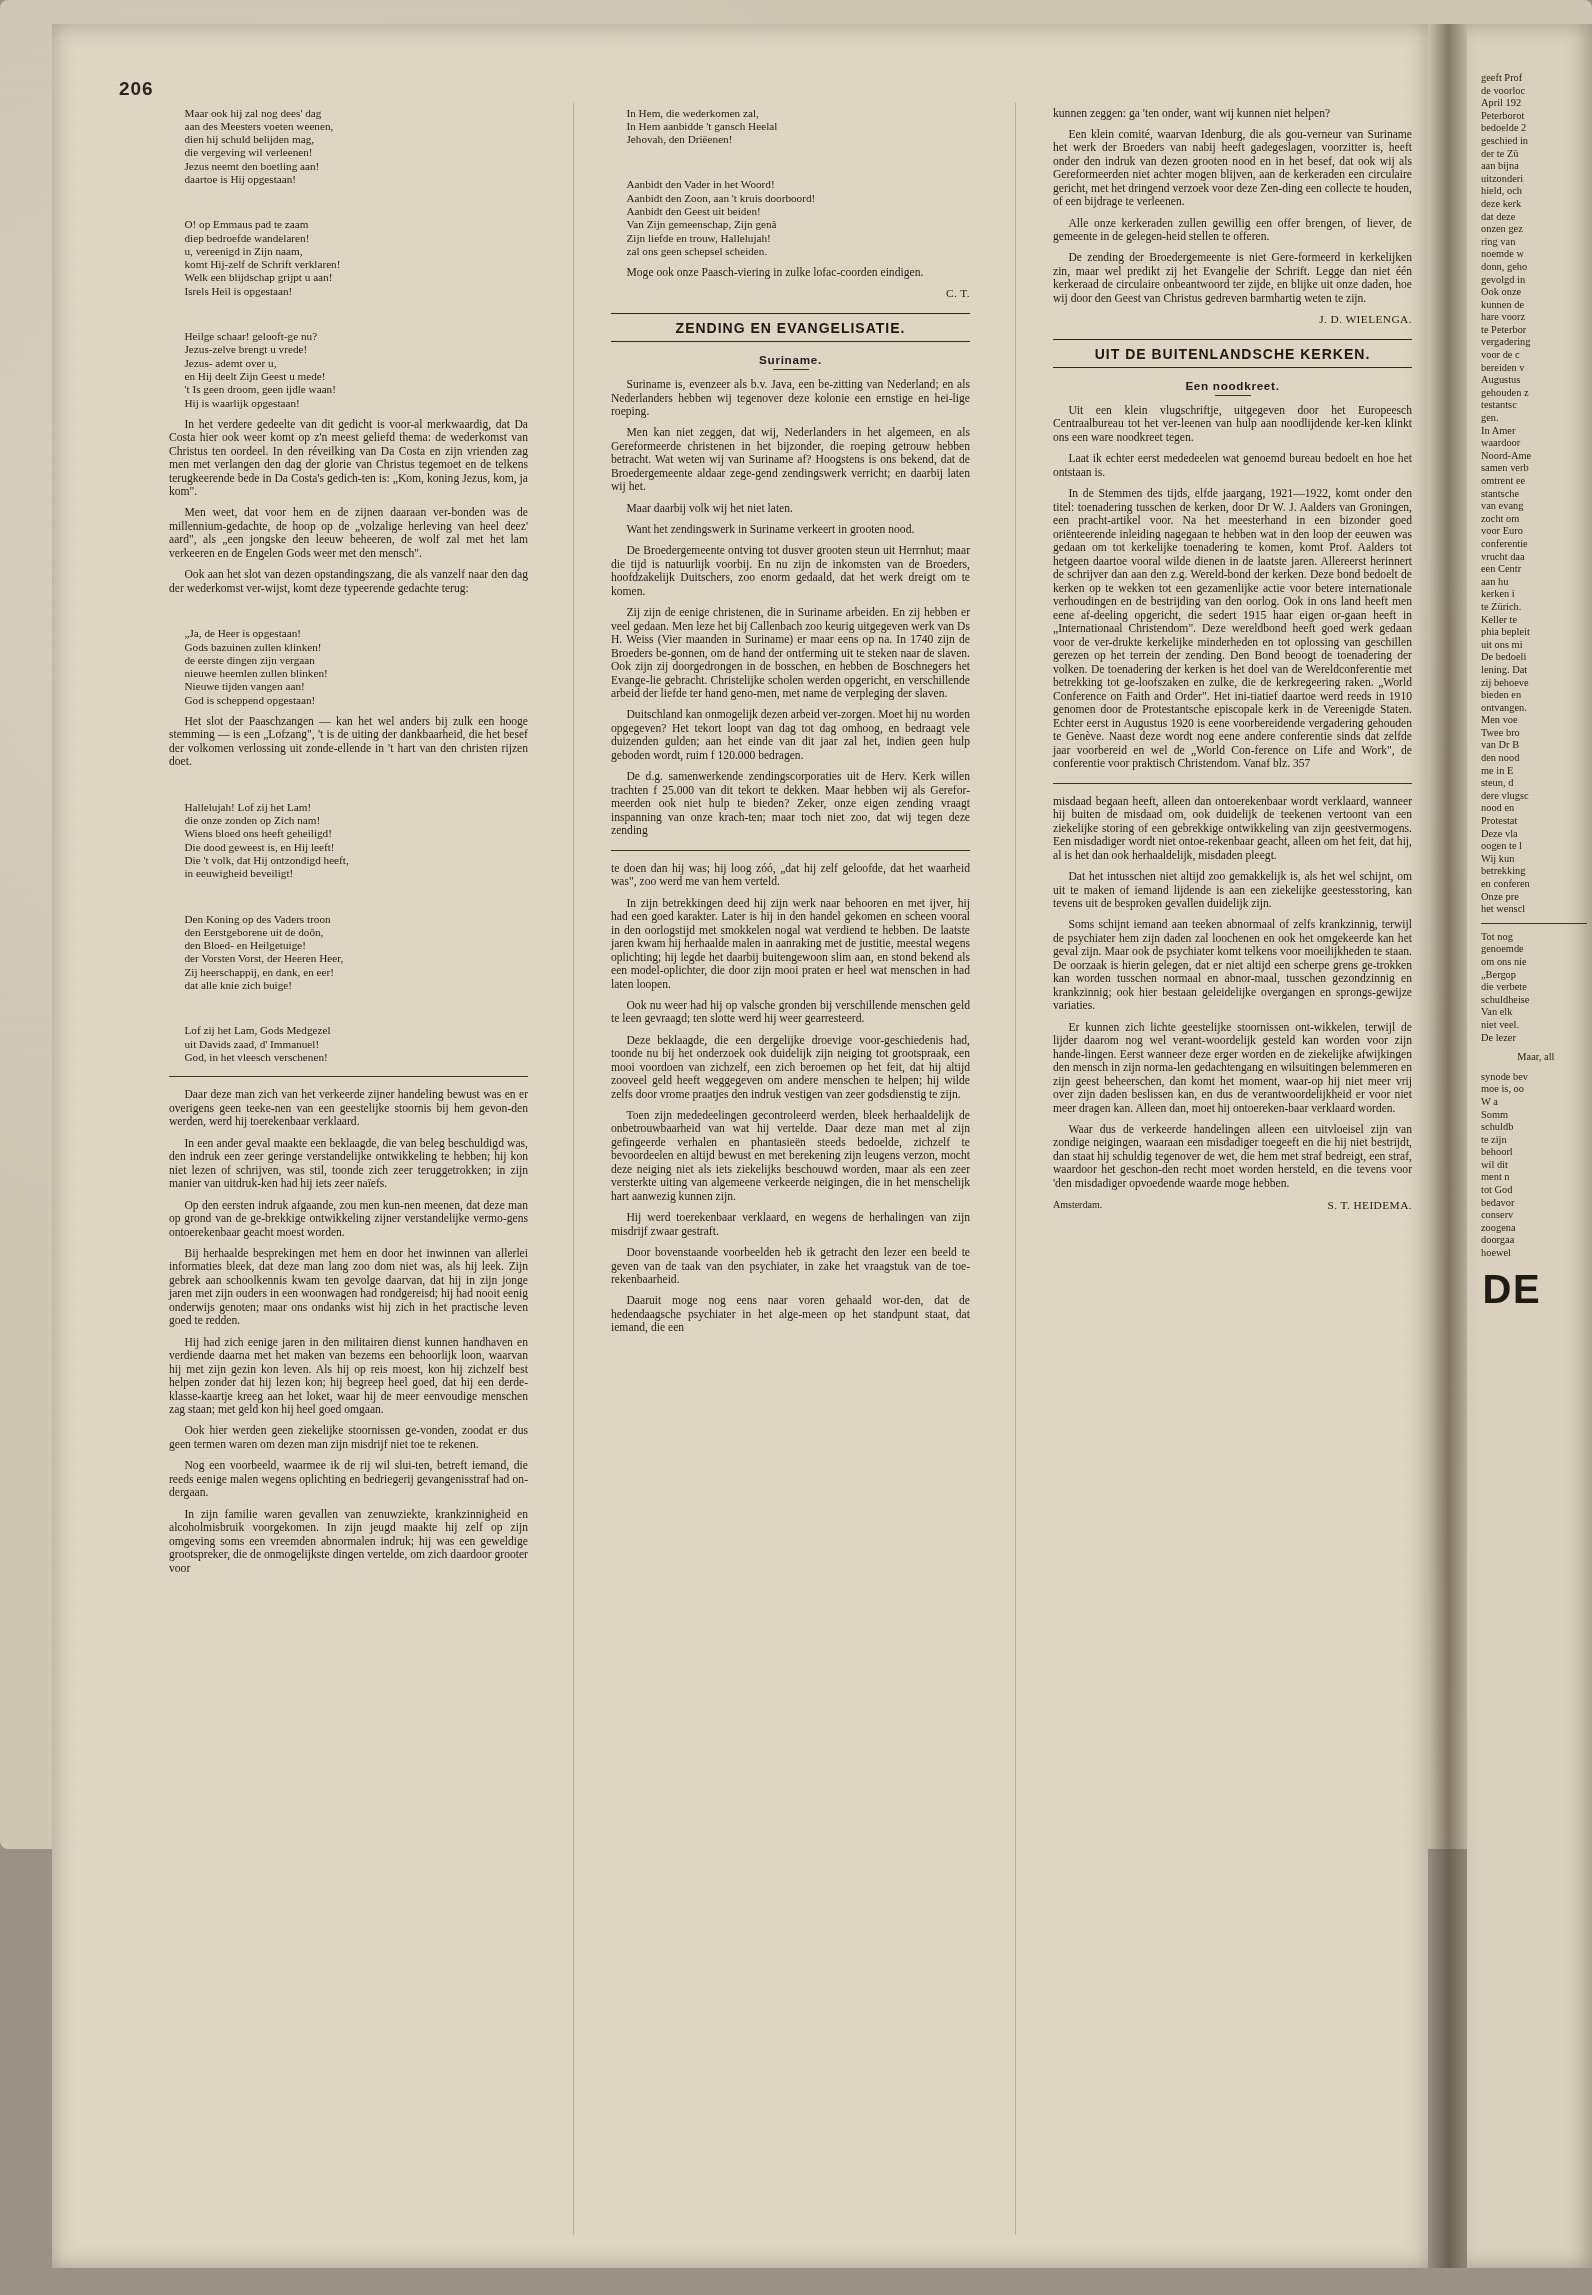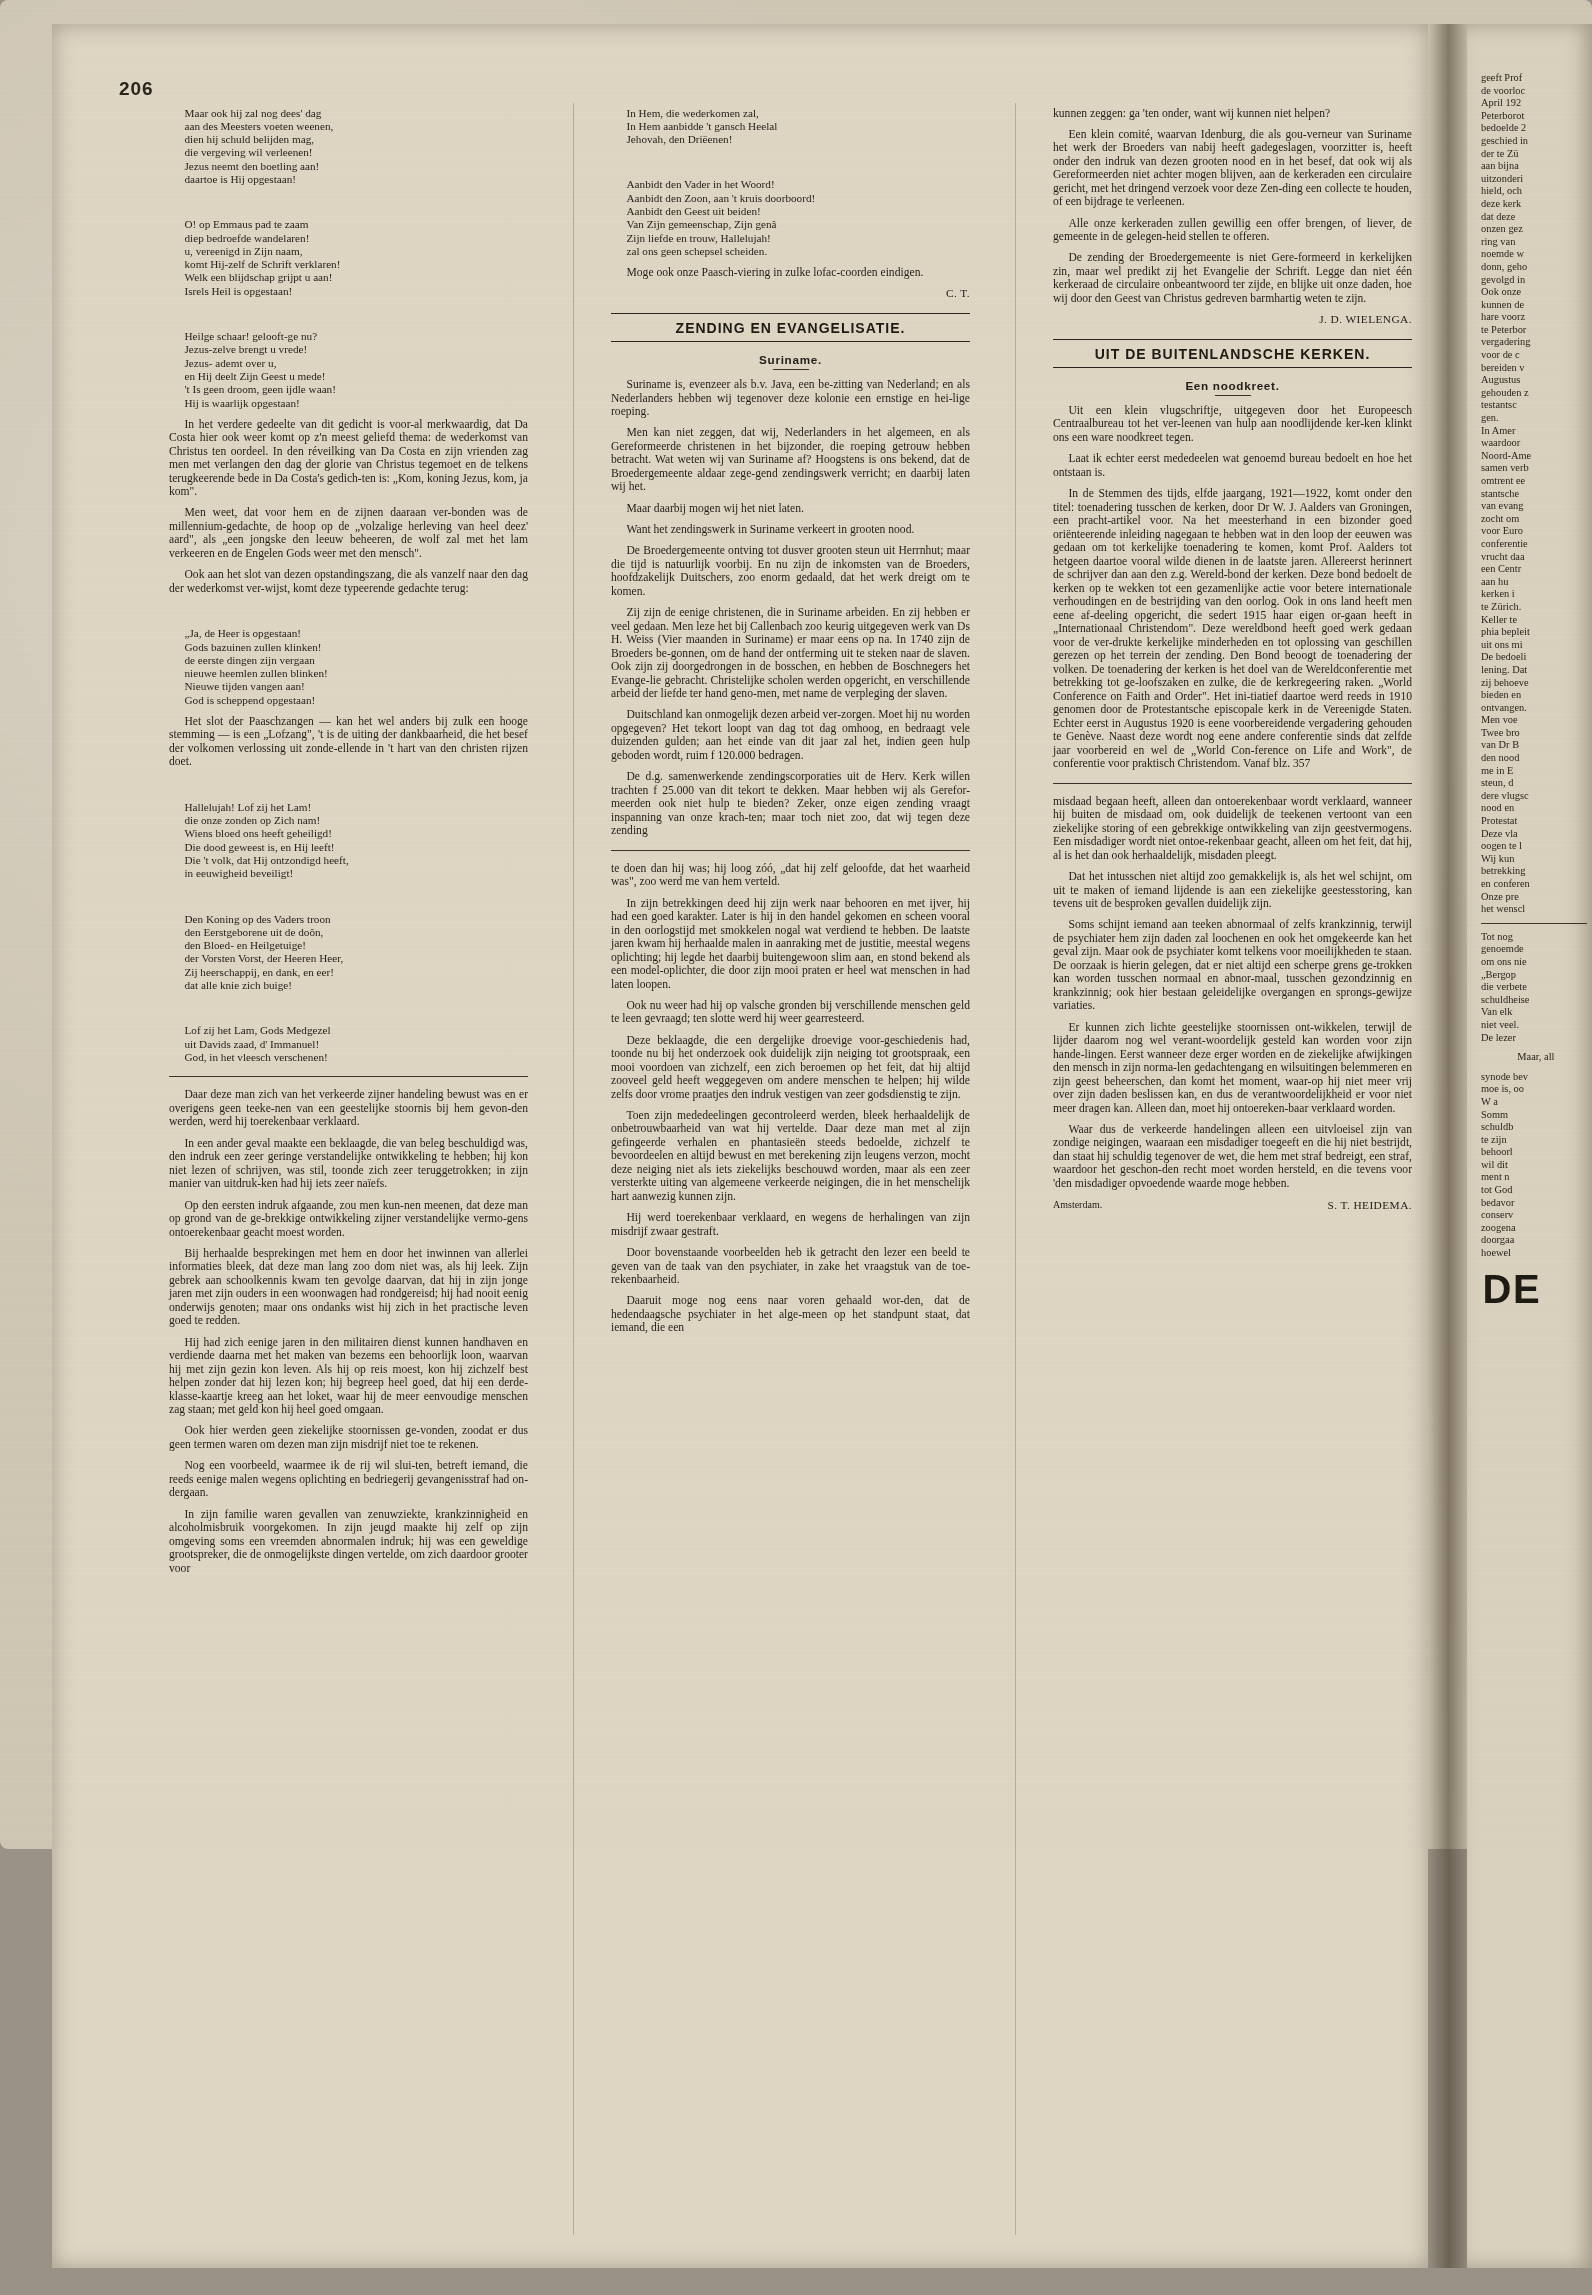--- a/index.html
+++ b/index.html
@@ -273,21 +273,21 @@
 
         <p class="ind">Moge ook onze Paasch-viering in zulke lofac-coorden eindigen.</p>
         <div class="sig">C. T.</div>
 
         <div class="sechead">ZENDING EN EVANGELISATIE.</div>
         <div class="subhead">Suriname.</div>
         <div class="subhead-rule"></div>
 
         <p class="ind">Suriname is, evenzeer als b.v. Java, een be-zitting van Nederland; en als Nederlanders hebben wij tegenover deze kolonie een ernstige en hei-lige roeping.</p>
         <p class="ind">Men kan niet zeggen, dat wij, Nederlanders in het algemeen, en als Gereformeerde christenen in het bijzonder, die roeping getrouw hebben betracht. Wat weten wij van Suriname af? Hoogstens is ons bekend, dat de Broedergemeente aldaar zege-gend zendingswerk verricht; en daarbij laten wij het.</p>
-        <p class="ind">Maar daarbij mogen wij het niet laten.</p>
+        <p class="ind">Maar daarbij volk wij het niet laten.</p>
         <p class="ind">Want het zendingswerk in Suriname verkeert in grooten nood.</p>
         <p class="ind">De Broedergemeente ontving tot dusver grooten steun uit Herrnhut; maar die tijd is natuurlijk voorbij. En nu zijn de inkomsten van de Broeders, hoofdzakelijk Duitschers, zoo enorm gedaald, dat het werk dreigt om te komen.</p>
         <p class="ind">Zij zijn de eenige christenen, die in Suriname arbeiden. En zij hebben er veel gedaan. Men leze het bij Callenbach zoo keurig uitgegeven werk van Ds H. Weiss (Vier maanden in Suriname) er maar eens op na. In 1740 zijn de Broeders be-gonnen, om de hand der ontferming uit te steken naar de slaven. Ook zijn zij doorgedrongen in de bosschen, en hebben de Boschnegers het Evange-lie gebracht. Christelijke scholen werden opgericht, en verschillende arbeid der liefde ter hand geno-men, met name de verpleging der slaven.</p>
         <p class="ind">Duitschland kan onmogelijk dezen arbeid ver-zorgen. Moet hij nu worden opgegeven? Het tekort loopt van dag tot dag omhoog, en bedraagt vele duizenden gulden; aan het einde van dit jaar zal het, indien geen hulp geboden wordt, ruim f 120.000 bedragen.</p>
         <p class="ind">De d.g. samenwerkende zendingscorporaties uit de Herv. Kerk willen trachten f 25.000 van dit tekort te dekken. Maar hebben wij als Gerefor-meerden ook niet hulp te bieden? Zeker, onze eigen zending vraagt inspanning van onze krach-ten; maar toch niet zoo, dat wij tegen deze zending</p>
 
         <hr class="hr-full">
 
         <p>te doen dan hij was; hij loog zóó, „dat hij zelf geloofde, dat het waarheid was", zoo werd me van hem verteld.</p>
         <p class="ind">In zijn betrekkingen deed hij zijn werk naar behooren en met ijver, hij had een goed karakter. Later is hij in den handel gekomen en scheen vooral in den oorlogstijd met smokkelen nogal wat verdiend te hebben. De laatste jaren kwam hij herhaalde malen in aanraking met de justitie, meestal wegens oplichting; hij legde het daarbij buitengewoon slim aan, en stond bekend als een model-oplichter, die door zijn mooi praten er heel wat menschen in had laten loopen.</p>

